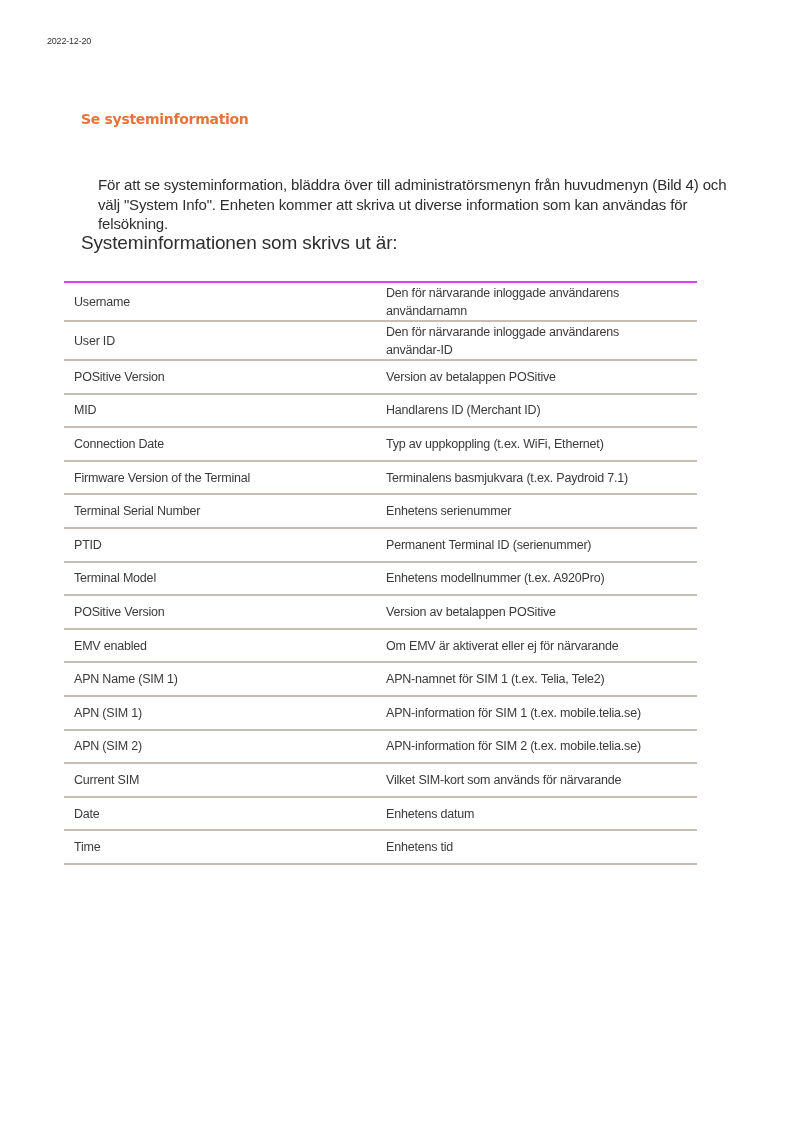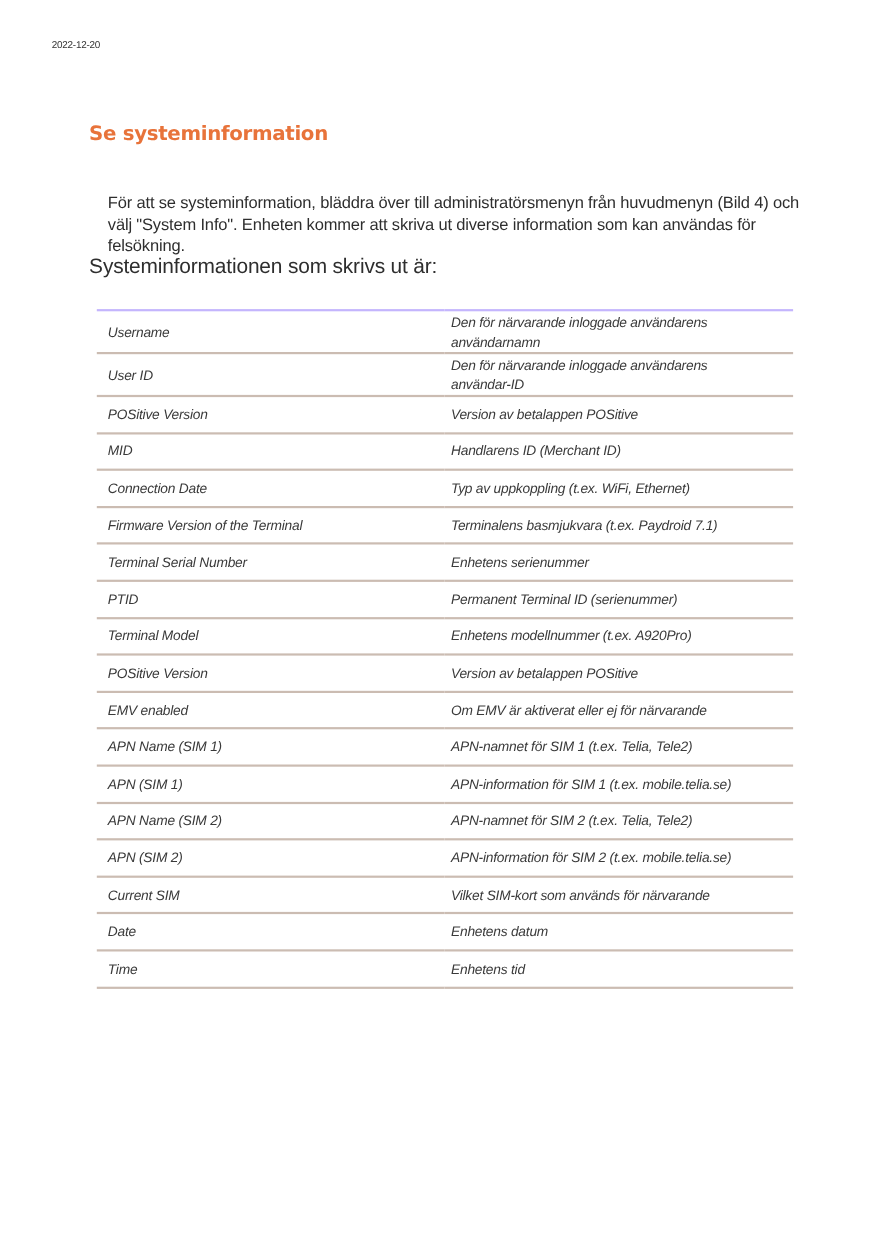--- a/index.html
+++ b/index.html
@@ -22,21 +22,21 @@
       font-size: 9px;
       color: #333333;
       letter-spacing: -0.2px;
     }
     .heading {
       position: absolute;
       left: 81px;
       top: 111px;
       margin: 0;
       font-family: "DejaVu Sans", sans-serif;
-      font-size: 18px;
+      font-size: 14px;
       font-weight: bold;
       color: #e8733a;
       letter-spacing: -0.3px;
     }
     .intro {
       position: absolute;
       left: 81px;
       top: 158px;
       width: 645px;
       margin: 17px;
@@ -49,26 +49,25 @@
       position: absolute;
       left: 81px;
       top: 232px;
       margin: 0;
       font-size: 19px;
       color: #2e2e2e;
       letter-spacing: -0.15px;
     }
     .info-table {
       position: absolute;
-      left: 88px;
+      left: 64px;
       top: 281px;
       width: 633px;
       border-collapse: collapse;
-      border-top: 2px solid #c4b5fd;
-      font-style: italic;
+      border-top: 2px solid #d946ef;
     }
     .info-table td {
       border-bottom: 2px solid #cbbcb2;
       font-size: 12.5px;
       color: #3a3a3a;
       vertical-align: middle;
       padding: 0;
       letter-spacing: -0.2px;
     }
     .info-table tr {
@@ -146,24 +145,20 @@
     </tr>
     <tr>
       <td class="key">APN Name (SIM 1)</td>
       <td class="desc">APN-namnet för SIM 1 (t.ex. Telia, Tele2)</td>
     </tr>
     <tr>
       <td class="key">APN (SIM 1)</td>
       <td class="desc">APN-information för SIM 1 (t.ex. mobile.telia.se)</td>
     </tr>
     <tr>
-      <td class="key">APN Name (SIM 2)</td>
-      <td class="desc">APN-namnet för SIM 2 (t.ex. Telia, Tele2)</td>
-    </tr>
-    <tr>
       <td class="key">APN (SIM 2)</td>
       <td class="desc">APN-information för SIM 2 (t.ex. mobile.telia.se)</td>
     </tr>
     <tr>
       <td class="key">Current SIM</td>
       <td class="desc">Vilket SIM-kort som används för närvarande</td>
     </tr>
     <tr>
       <td class="key">Date</td>
       <td class="desc">Enhetens datum</td>

